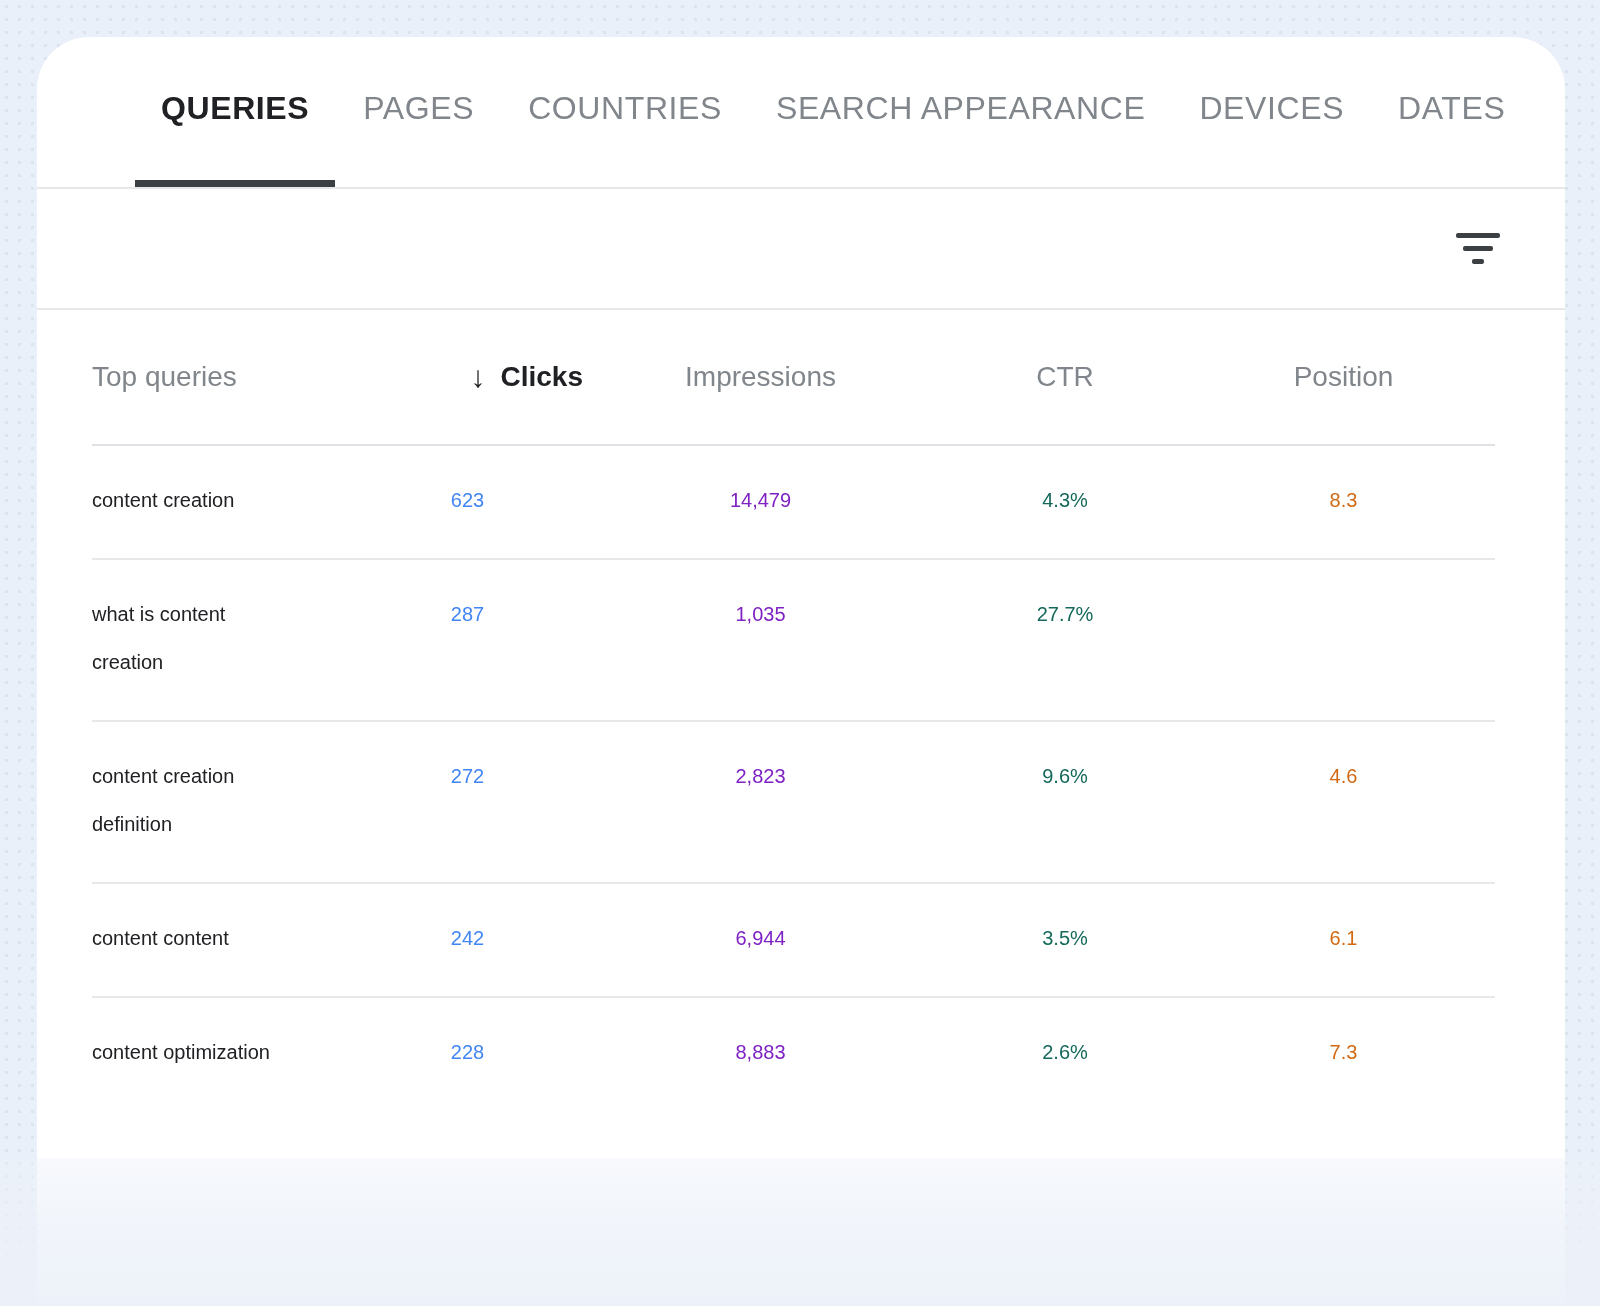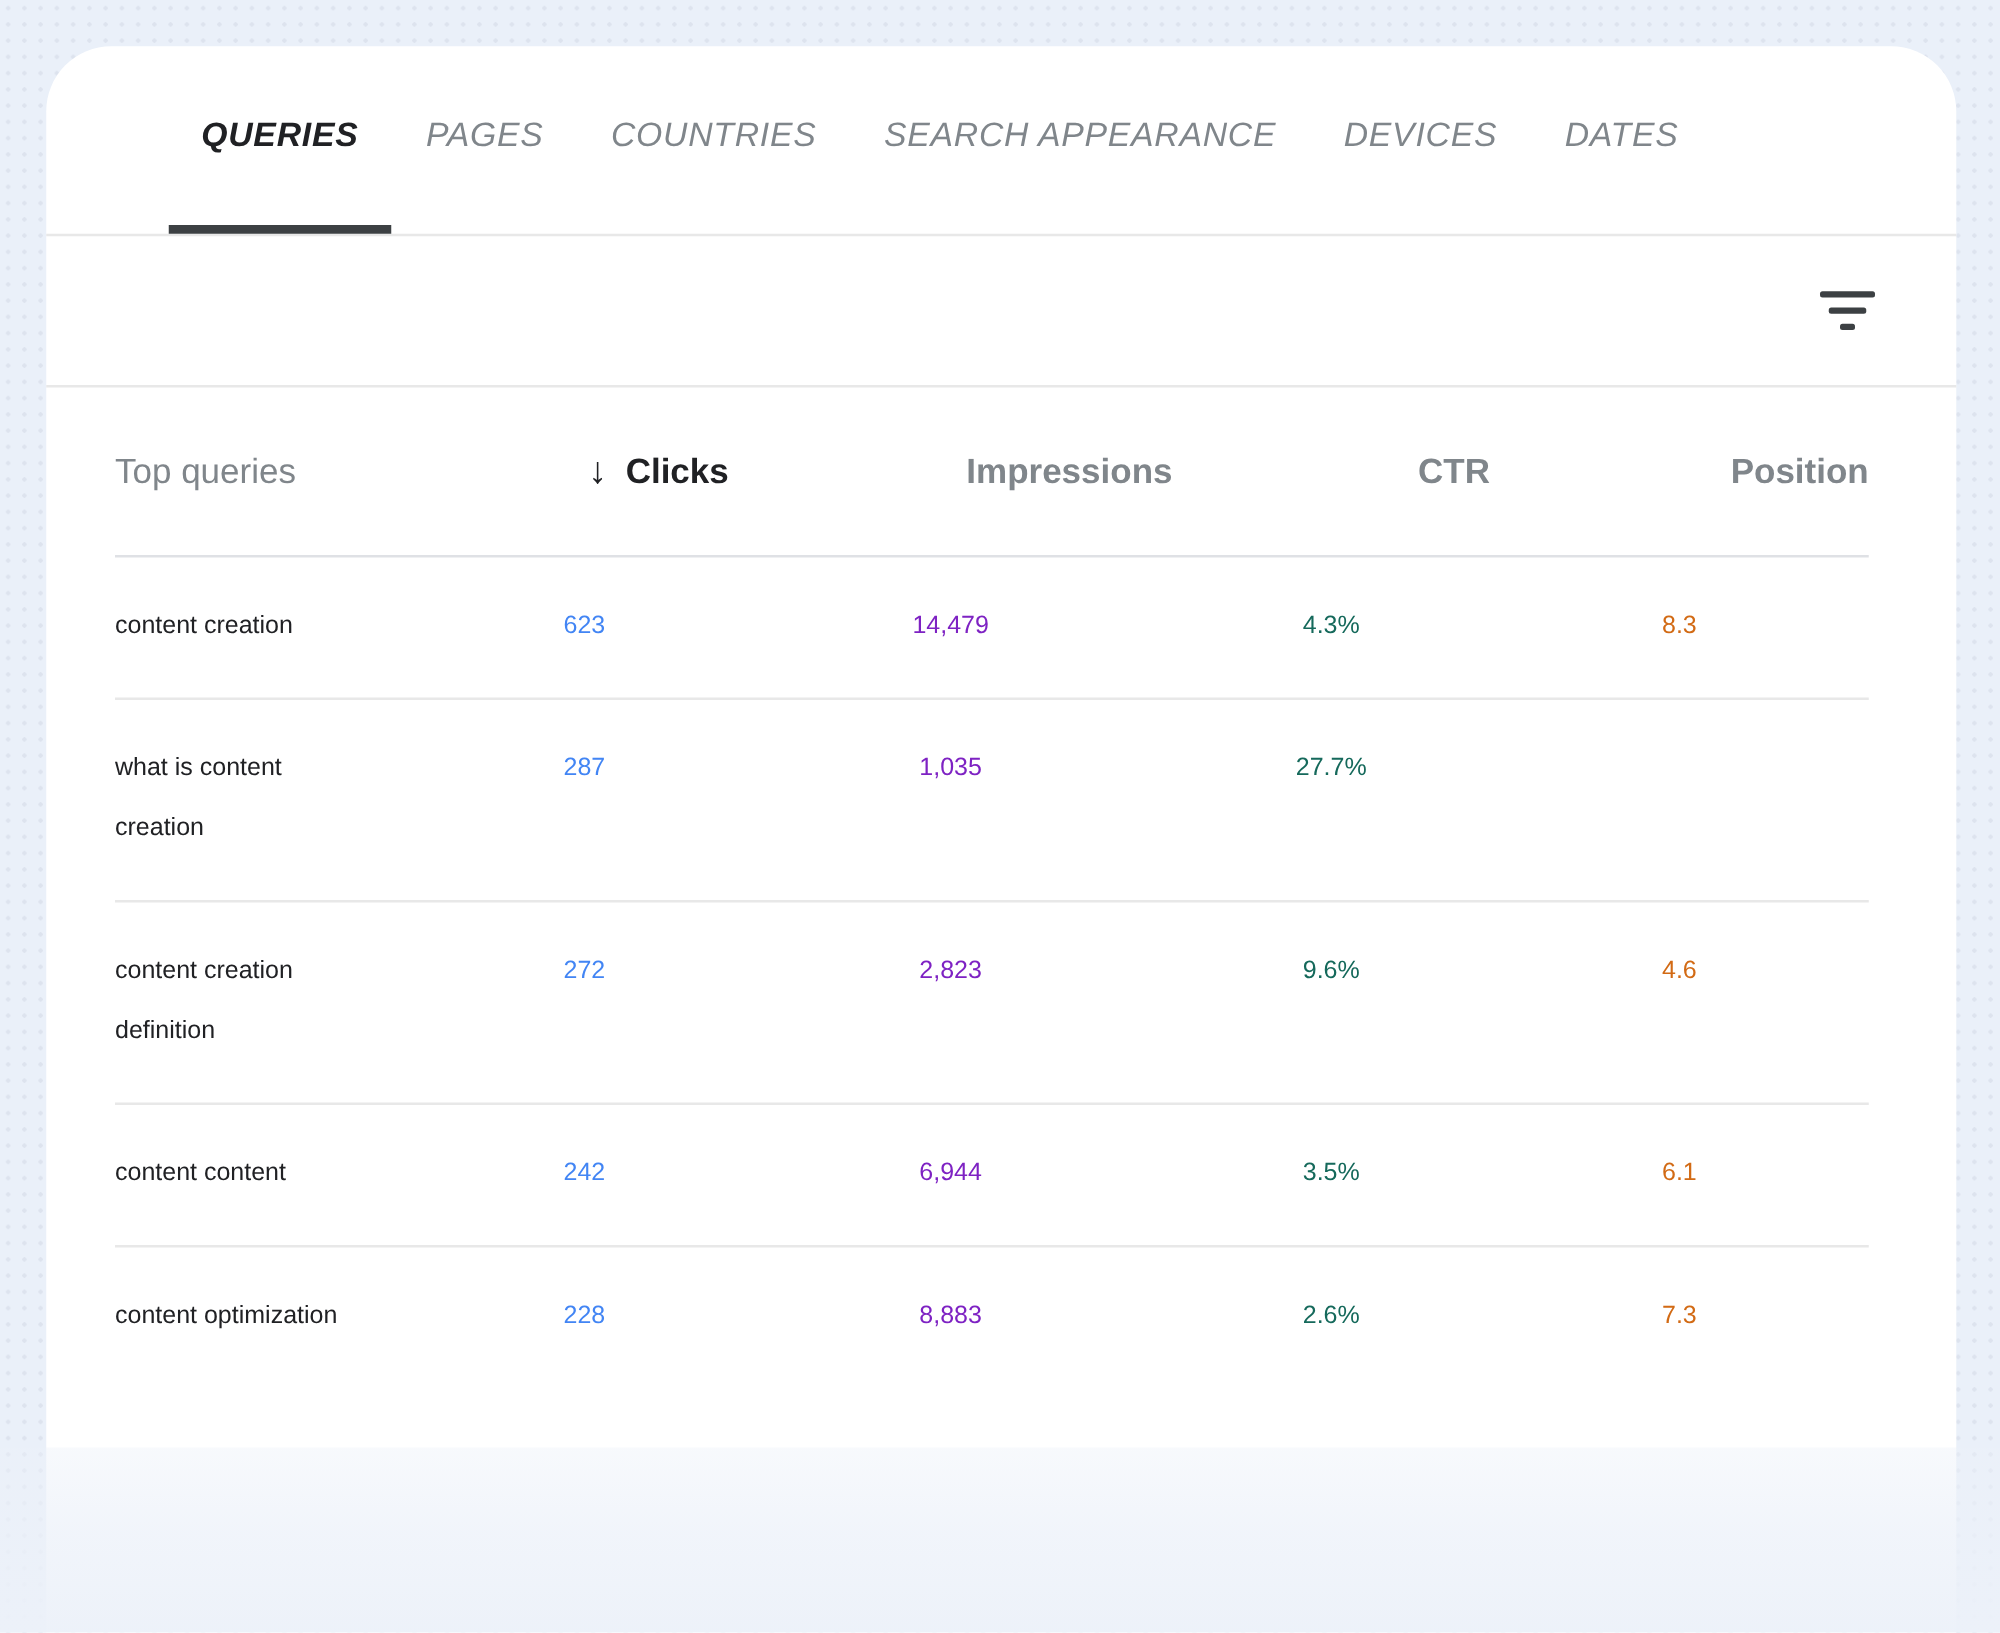--- a/index.html
+++ b/index.html
@@ -32,27 +32,26 @@
     align-items: stretch;
     height: 152px;
     padding-left: 98px;
     border-bottom: 2px solid #e8e8e8;
   }
   .tab {
     display: flex;
     align-items: center;
     padding: 0 26px;
     margin-right: 2px;
-    font-size: 27px;
+    font-size: 32px;
     letter-spacing: 0.6px;
     color: #80868b;
     cursor: pointer;
     border-bottom: 7px solid transparent;
     white-space: nowrap;
-    font-style: italic;
   }
   .tab.active {
     color: #202124;
     font-weight: 700;
     border-bottom-color: #3c4043;
   }
 
   
   .toolbar {
     display: flex;
@@ -82,21 +81,21 @@
     grid-template-columns: 260px 231px 355px 254px 303px;
   }
   .thead {
     height: 136px;
     align-items: center;
     border-bottom: 2px solid #dfe1e5;
     font-size: 28px;
     color: #80868b;
   }
   .thead .hcell { cursor: pointer; }
-  .hcell.num { text-align: right; font-weight: bold; }
+  .hcell.num { text-align: center; }
   .hcell-clicks {
     display: flex;
     justify-content: flex-end;
     align-items: center;
     gap: 15px;
     color: #202124;
     font-weight: 700;
   }
   .sort-arrow {
     font-weight: 400;

